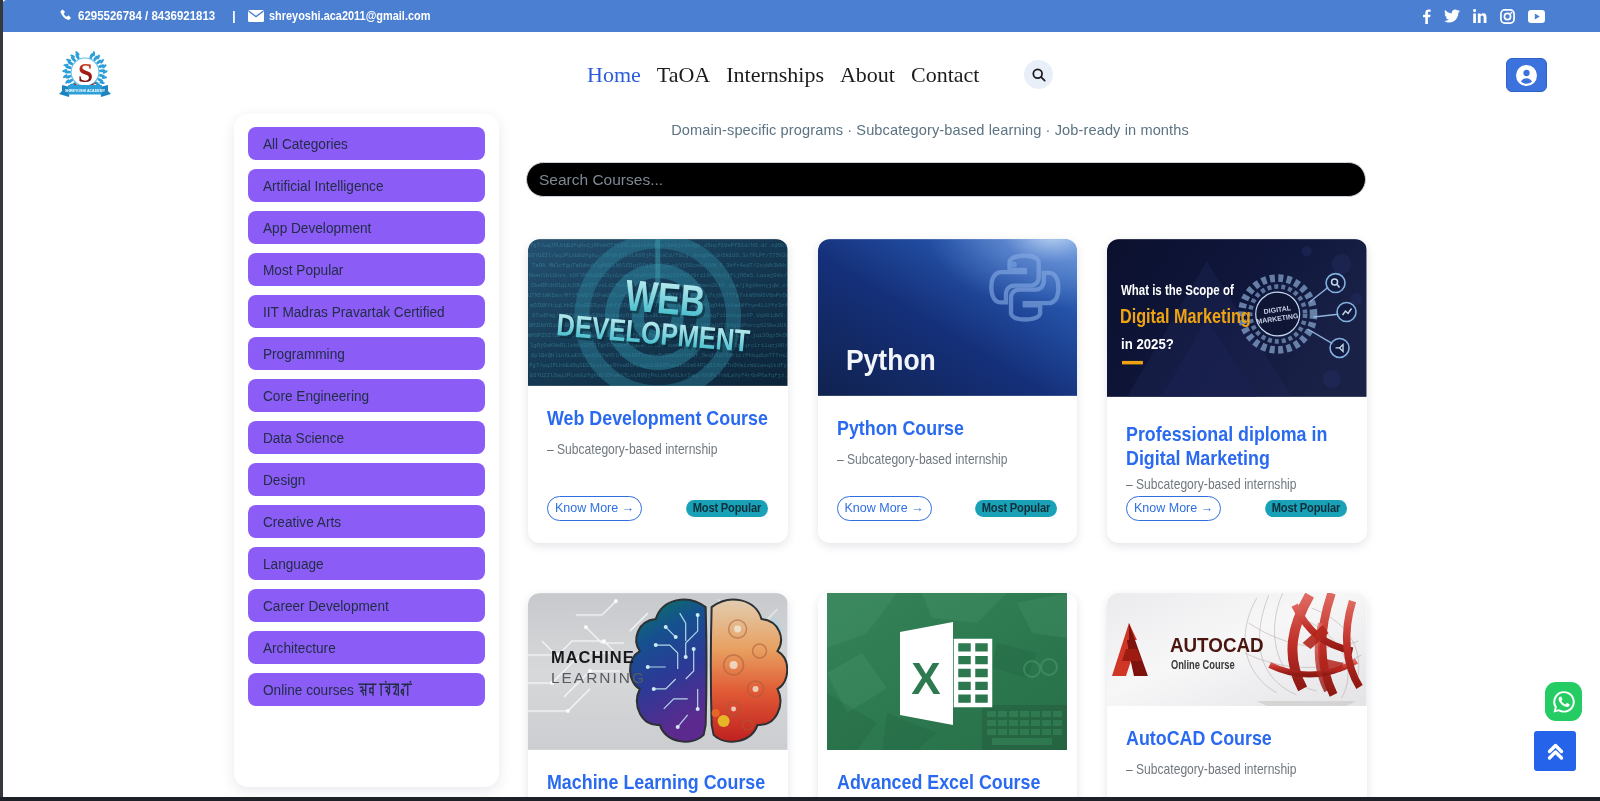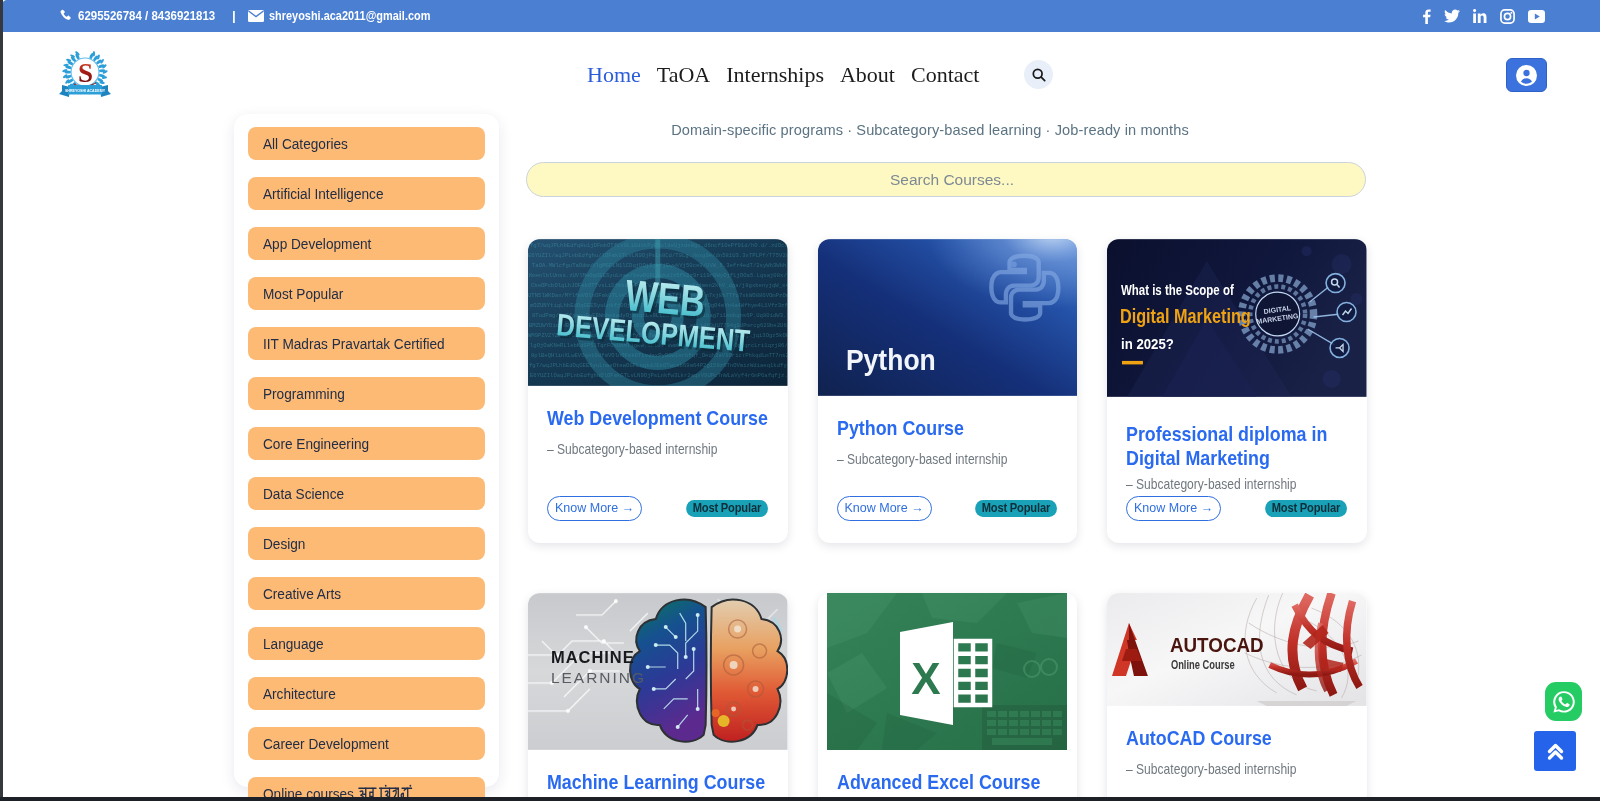--- a/index.html
+++ b/index.html
@@ -22,26 +22,26 @@
 
   
   #header { left:2px; top:32px; width:1598px; height:85px; background:#fff; }
   #nav { position:absolute; left:585px; top:27px; display:flex; gap:16px; font-family:"Liberation Serif", serif; font-size:22px; color:#1c1c1c; align-items:center; height:32px; }
   #nav .active { color:#2b5cd9; }
   #navsearch { position:absolute; left:1022px; top:28px; width:29px; height:29px; border-radius:50%; background:#e9eff9; display:flex; align-items:center; justify-content:center; }
   #loginbtn { position:absolute; left:1504px; top:26px; width:41px; height:34px; background:#3b72dd; border:1px solid #2f62c8; border-radius:6px; display:flex; align-items:center; justify-content:center; }
 
   
   #sidebar { left:234px; top:114px; width:265px; height:673px; background:#fff; border-radius:14px; box-shadow:0 4px 14px rgba(30,40,90,.10); padding:13px 14px; z-index:3; }
-  .sbtn { width:237px; height:33px; background:#fdba74; border-radius:8px; margin-bottom:17px; font-size:15.5px; color:#222d47; line-height:33px; white-space:nowrap; }
+  .sbtn { width:237px; height:33px; background:#8b5cf6; border-radius:8px; margin-bottom:9px; font-size:15.5px; color:#222d47; line-height:33px; white-space:nowrap; }
   .sbtn span { display:inline-block; transform:scaleX(.88); transform-origin:0 50%; padding-left:17px; }
 
   
   #tagline { left:504px; top:122px; width:852px; text-align:center; font-size:14.6px; color:#5b7382; letter-spacing:0.1px; }
-  #csearch { left:526px; top:162px; width:840px; height:35px; border-radius:18px; border:1px solid #ccd3da; background:#fef9c3; font-size:15.5px; color:#7d8994; line-height:33px; padding-left:12px;text-align:center; }
+  #csearch { left:526px; top:162px; width:840px; height:35px; border-radius:18px; border:1px solid #ccd3da; background:#000000; font-size:15.5px; color:#7d8994; line-height:33px; padding-left:12px; }
 
   .card { position:absolute; width:259.5px; background:#fff; border-radius:12px; box-shadow:0 3px 10px rgba(40,50,80,.13); height:303.5px; }
   .card svg.cimg { display:block; border-radius:12px 12px 0 0; }
   .ct { padding:0 19px; }
   .ctitle { font-size:21px; line-height:23.5px; font-weight:700; color:#2a6af0; margin-top:20px; white-space:nowrap; transform:scaleX(.85); transform-origin:0 50%; }
   .csub { font-size:15px; color:#70787f; margin-top:10px; white-space:nowrap; transform:scaleX(.805); transform-origin:0 50%; }
   .crow { position:absolute; left:19px; right:20px; bottom:22px; display:flex; justify-content:space-between; align-items:center; }
   .know { display:inline-block; border:1.5px solid #2f6fe0; color:#2f6fe0; border-radius:13px; font-size:12.5px; padding:4.5px 7px; background:#fff; }
   .badge { display:inline-block; background:#19a1b7; color:#0e2f3a; font-weight:700; font-size:12px; border-radius:9px; padding:1.5px 7px; letter-spacing:-0.2px; transform:scaleX(0.93); transform-origin:100% 50%; }
 
@@ -173,22 +173,22 @@
     <div class="sbtn"><span>Artificial Intelligence</span></div>
     <div class="sbtn"><span>App Development</span></div>
     <div class="sbtn"><span>Most Popular</span></div>
     <div class="sbtn"><span>IIT Madras Pravartak Certified</span></div>
     <div class="sbtn"><span>Programming</span></div>
     <div class="sbtn"><span>Core Engineering</span></div>
     <div class="sbtn"><span>Data Science</span></div>
     <div class="sbtn"><span>Design</span></div>
     <div class="sbtn"><span>Creative Arts</span></div>
     <div class="sbtn"><span>Language</span></div>
+    <div class="sbtn"><span>Career Development</span></div>
     <div class="sbtn"><span>Architecture</span></div>
-    <div class="sbtn"><span>Career Development</span></div>
     <div class="sbtn"><span>Online courses <svg width="62" height="19" viewBox="0 0 62 19" style="vertical-align:-4px">
             <g stroke="#222d47" stroke-width="1.5" fill="none" stroke-linecap="round">
 <path d="M1 4.2 H20.5 M24.5 4.2 H46 M50 4.2 H61"></path>
 <path d="M2.5 7.5 q3.5 -1.5 3 1.2 q-0.4 2.3 -2.8 2.6 q3.8 0.3 3.4 3.6"></path>
 <path d="M8.8 4.2 V15.2 M5.8 10.2 H8.8"></path>
 <path d="M13.5 8.2 h3.6 v4.4 h-3.6 z M17.1 4.2 V15.2"></path>
 <path d="M26.3 4.2 V15.2"></path>
 <circle cx="31.5" cy="1.8" r="1" fill="#222d47" stroke="none"></circle>
 <path d="M31 7.6 q3.4 -1.4 3 1.1 q-0.4 2.2 -2.6 2.5 q3.6 0.4 3.2 3.8 M35.8 4.2 V13"></path>
 <path d="M40 7.4 q4 -2.4 3.4 1.4 q-0.5 3 -3 5.2 q2 -0.6 3.6 0.6"></path>

